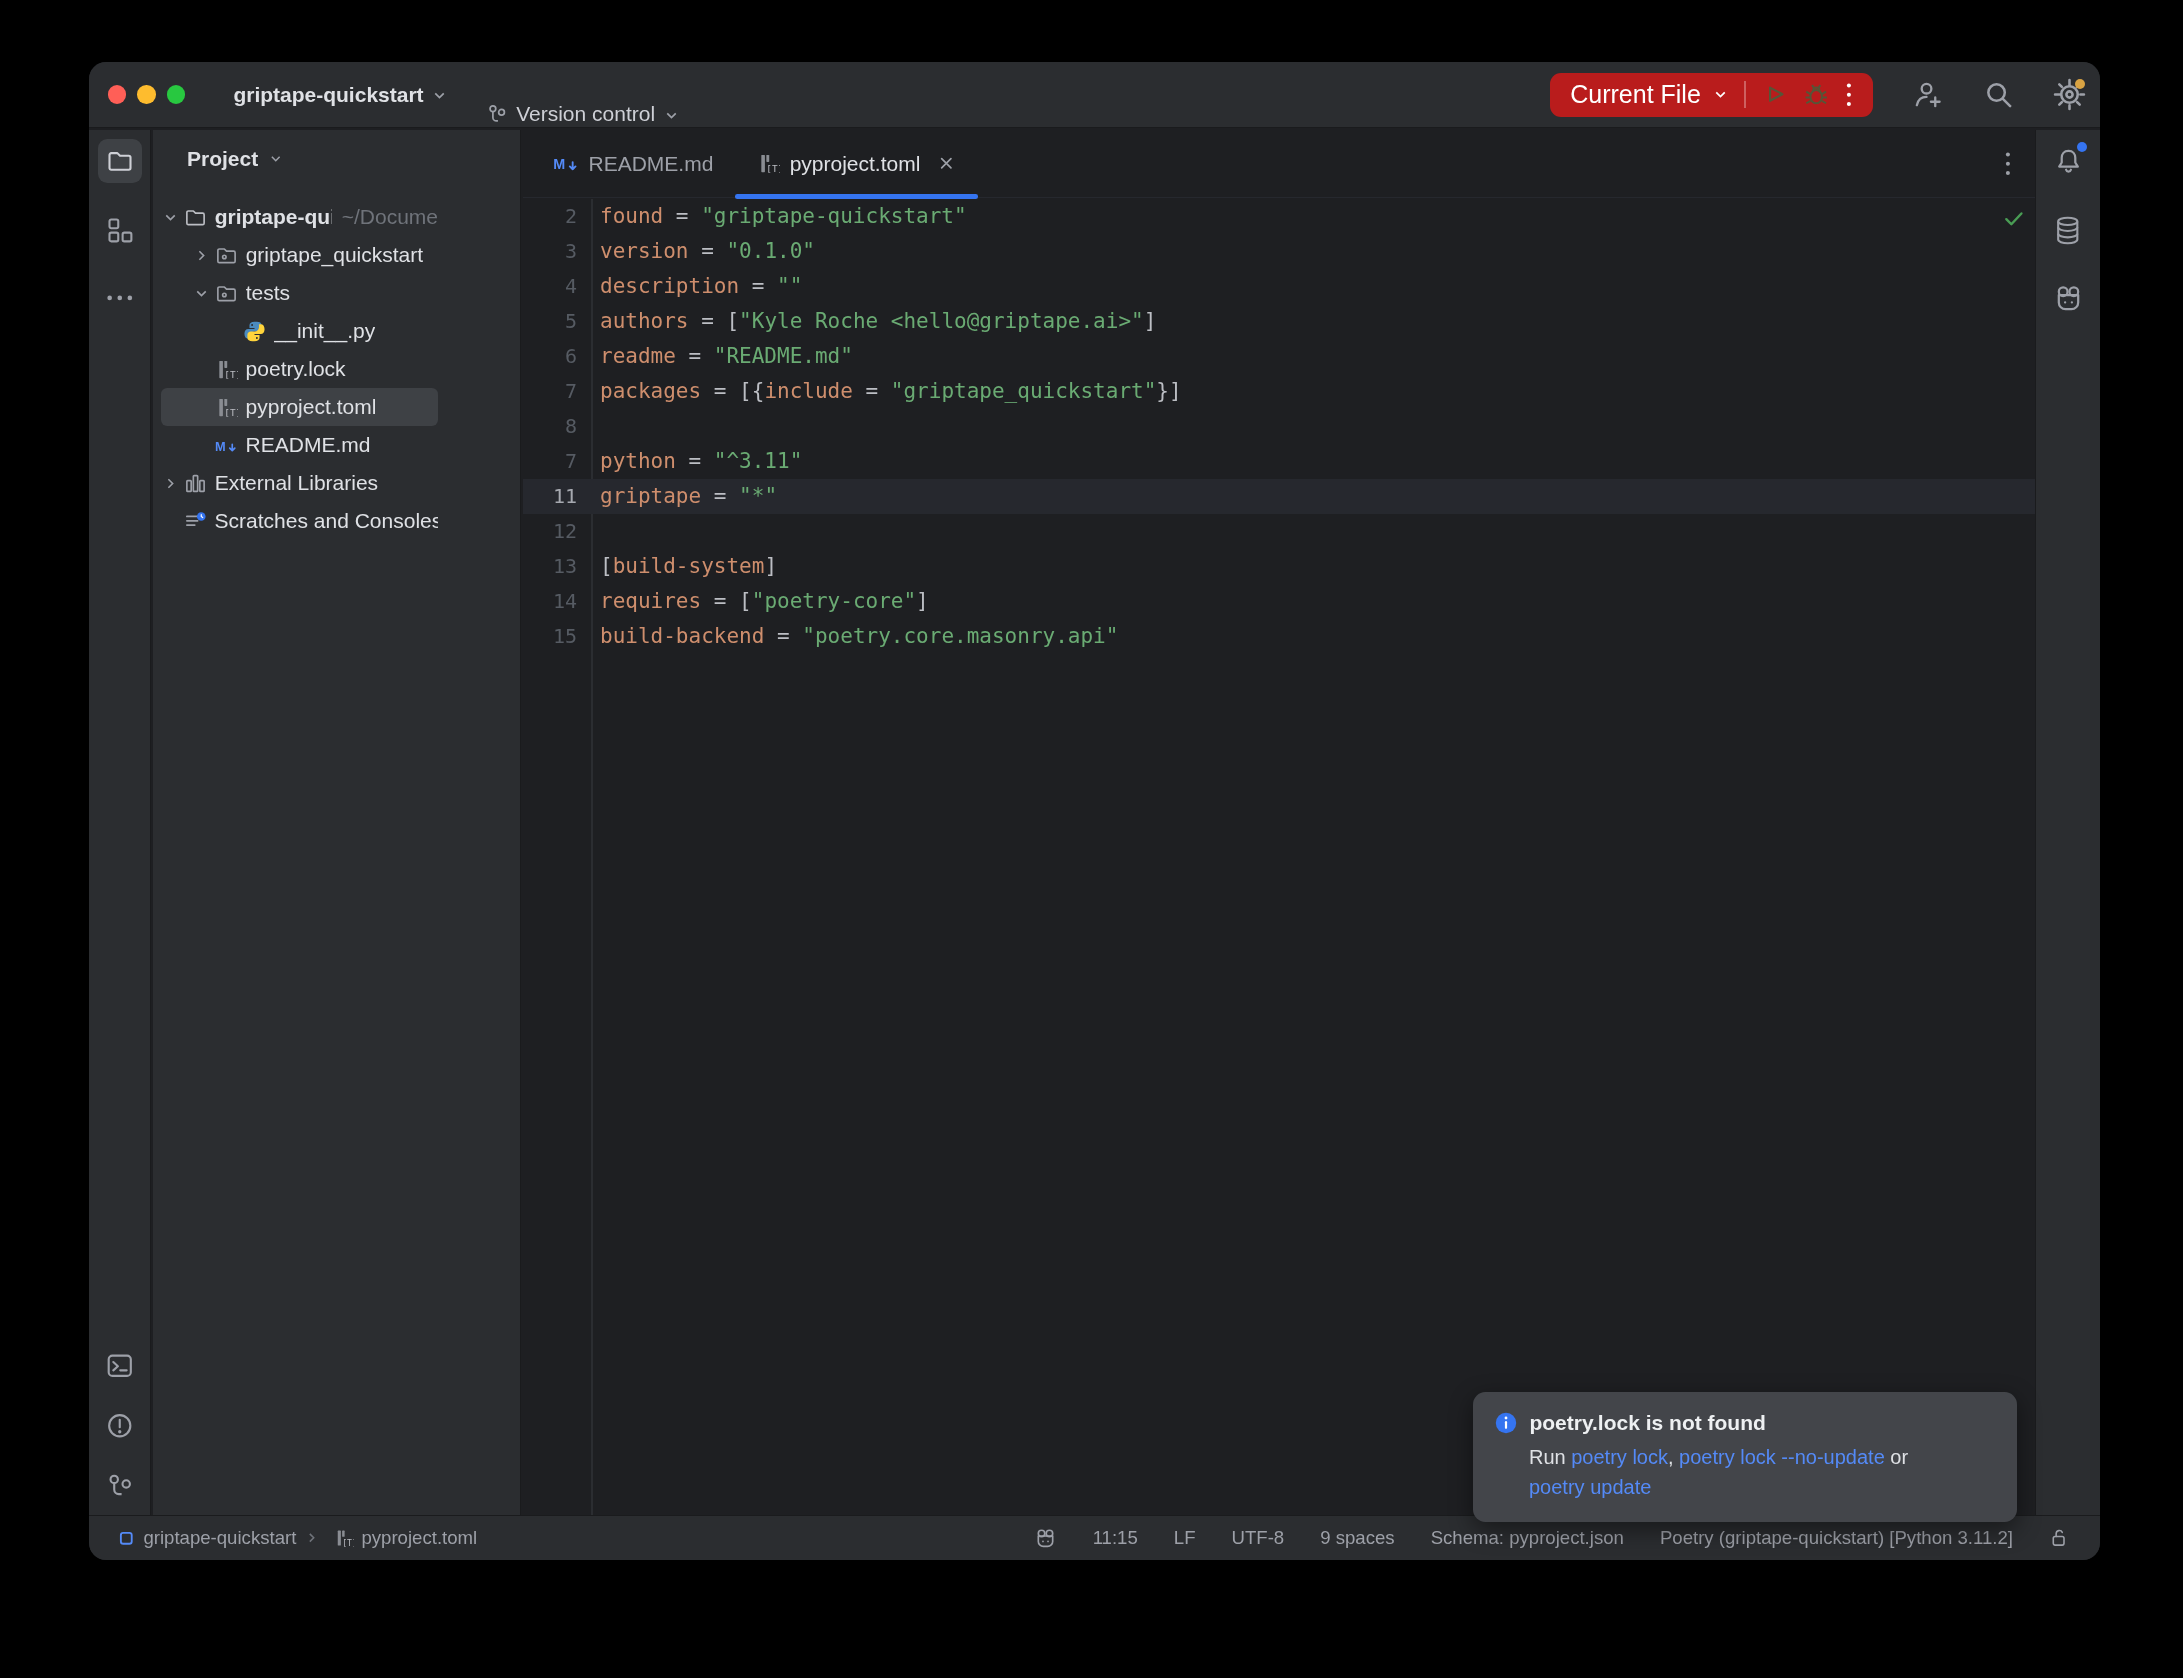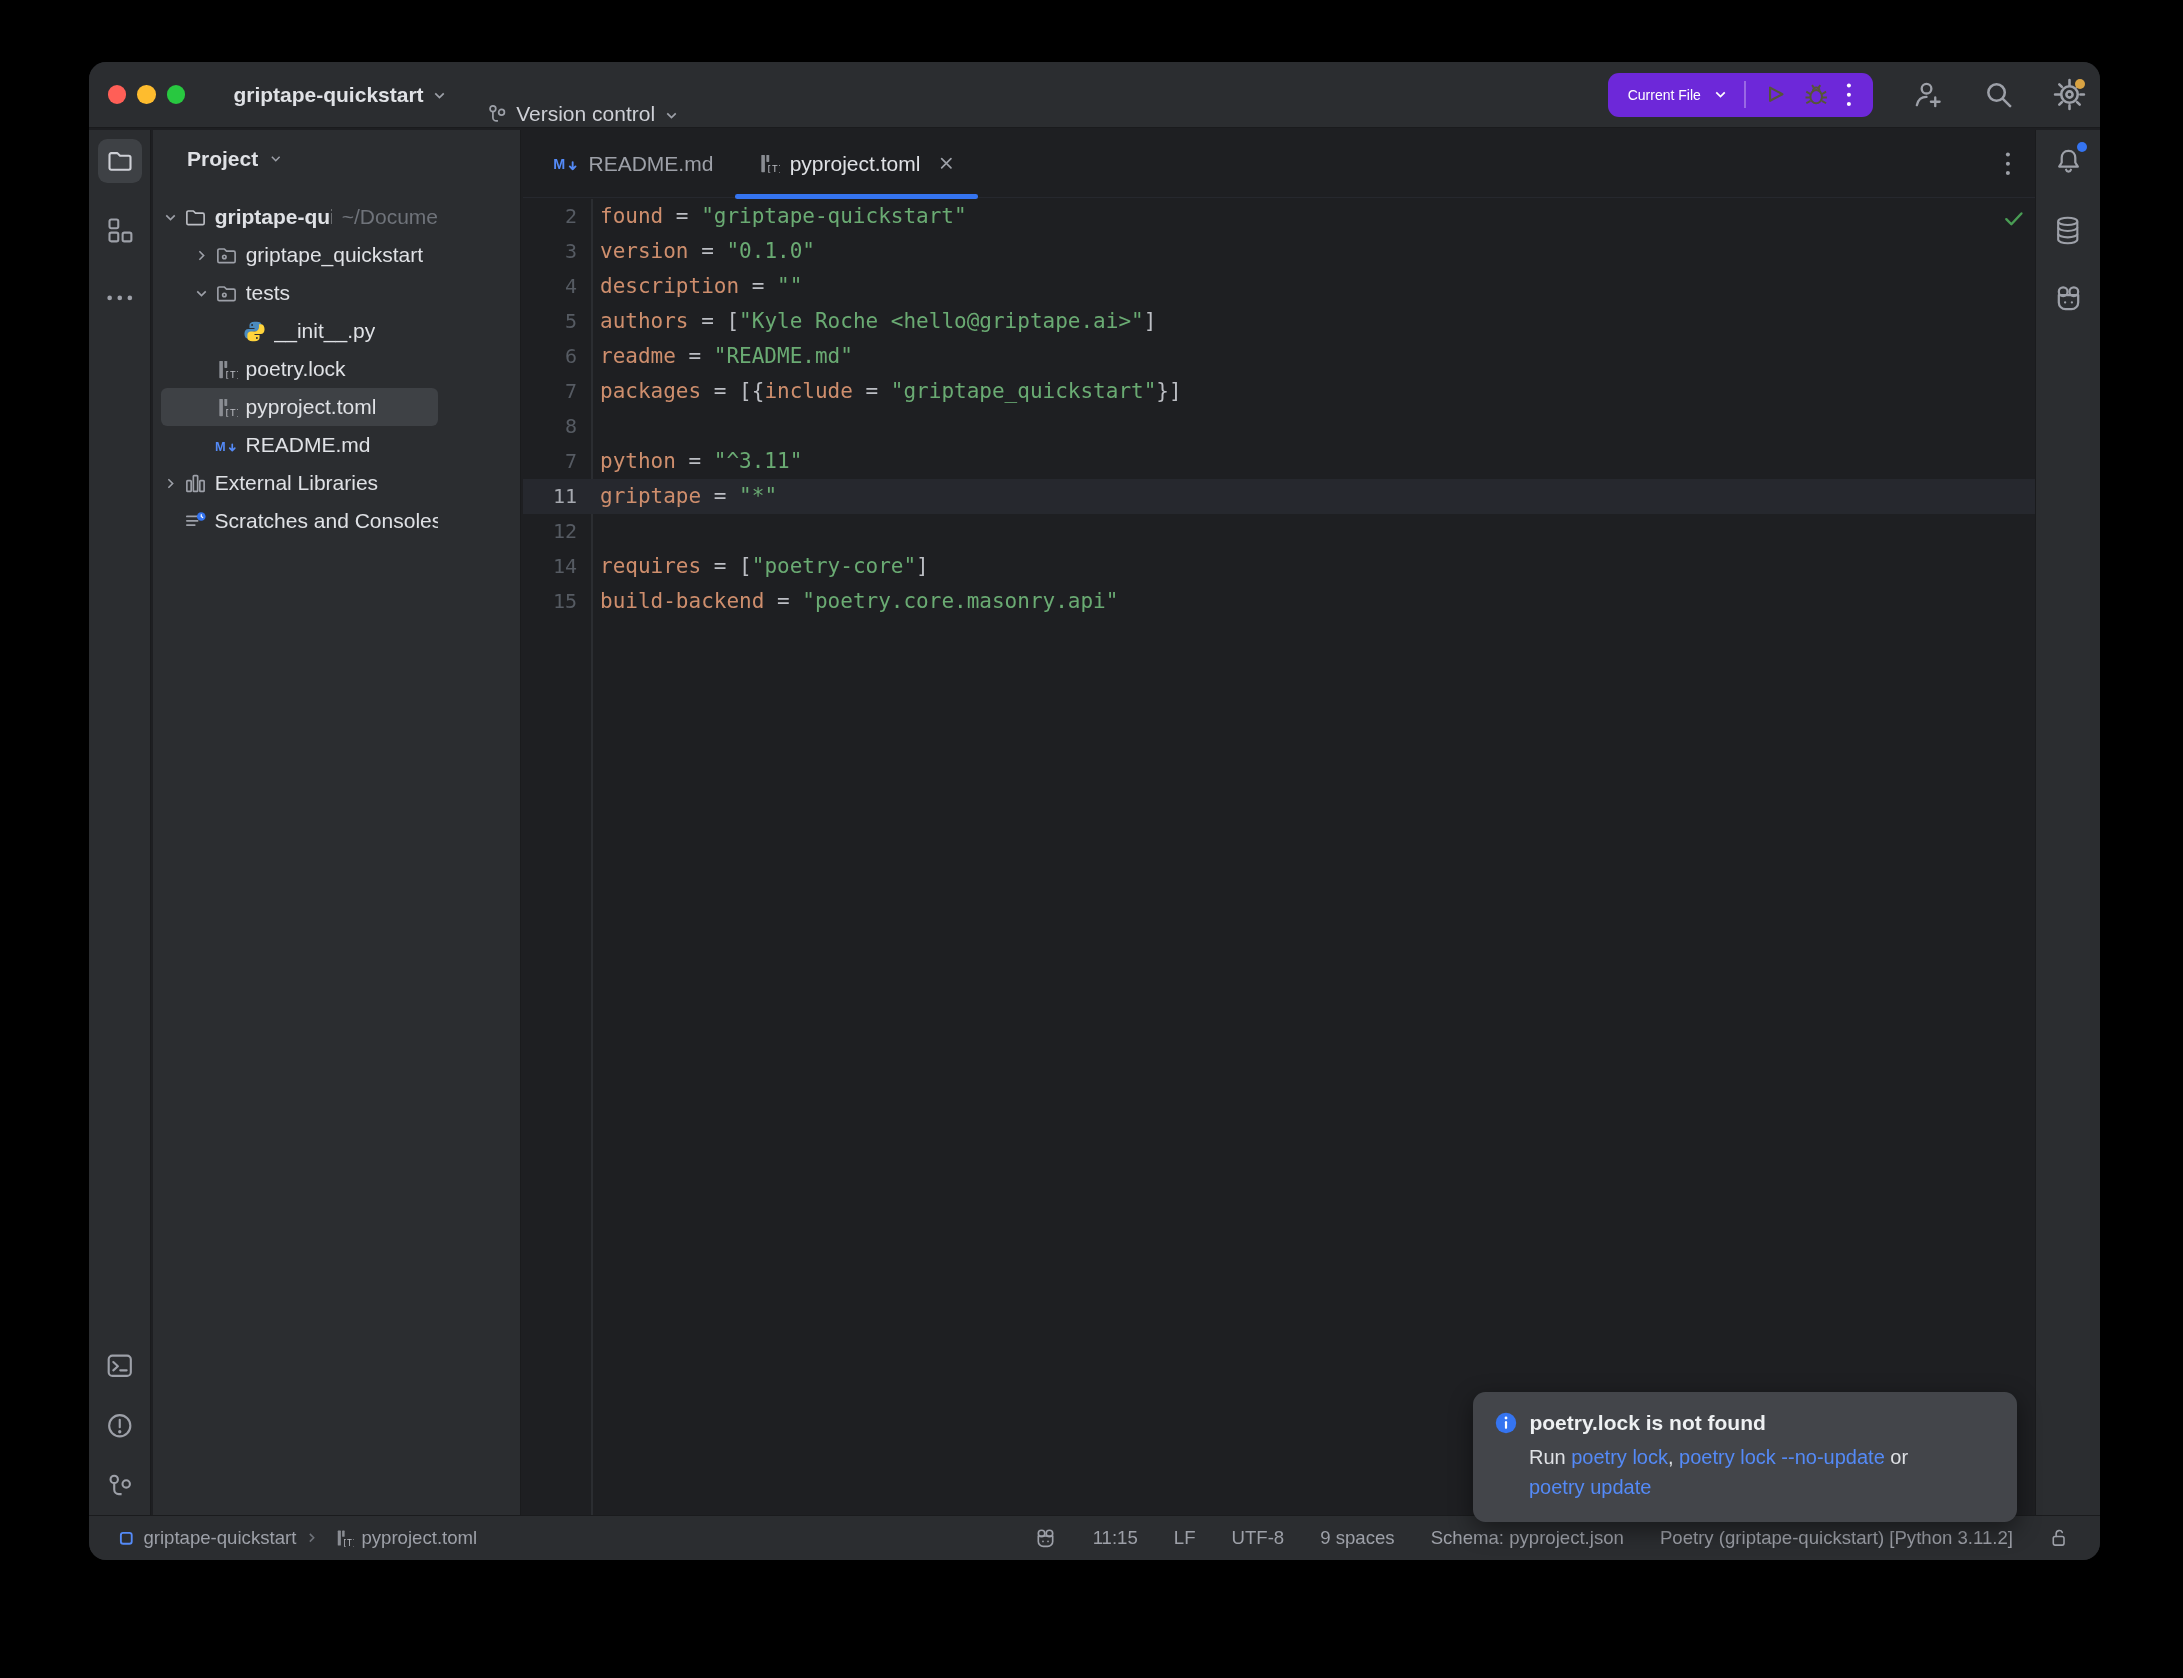--- a/index.html
+++ b/index.html
@@ -11,22 +11,22 @@
   .titlebar{ position:absolute; left:0; top:0; width:2011px; height:66px; background:#2B2D30;
              display:flex; align-items:center; border-bottom:1.6px solid #1A1B1D; }
   .traffic{ display:flex; gap:11px; padding-left:18.6px; }
   .tl{ width:18.6px; height:18.6px; border-radius:50%; }
   .tl.red{ background:#FF5F57; } .tl.yellow{ background:#FEBC2E; } .tl.green{ background:#28C840; }
   .tb-widget{ display:flex; align-items:center; gap:7.8px; color:#DFE1E5; font-size:21px; cursor:default; }
   .tb-widget .chev{ margin-top:2.3px; }
   .proj-widget{ margin-left:48px; font-weight:bold; }
   .vcs-widget{ margin-left:37px; font-weight:normal; color:#CED0D6;margin-top:39px; }
   .tb-right{ margin-left:auto; display:flex; align-items:center; gap:37px; margin-right:14px; }
-  .runpill{ display:flex; align-items:center; gap:15.5px; background:#6d28d9; border-radius:11px;
-            height:44px; padding:0 20px; color:#FFFFFF; font-size:14px;margin-left:20px; }
+  .runpill{ display:flex; align-items:center; gap:15.5px; background:#b91c1c; border-radius:11px;
+            height:44px; padding:0 20px; color:#FFFFFF; font-size:25px;margin-left:20px; }
   .runpill .vsep{ width:1.6px; height:26.4px; background:rgba(255,255,255,.30); }
   .icon-btn{ width:34px; height:34px; display:flex; align-items:center; justify-content:center; position:relative; }
   .badge{ position:absolute; width:10px; height:10px; border-radius:50%; }
   .badge.yellow{ background:#D9A343; right:0.8px; top:1.6px; }
 
   
   .main{ position:absolute; left:0; top:68px; width:2011px; height:1385px; }
   .abar-left{ position:absolute; left:0; top:0; width:62px; height:1385px; background:#2B2D30;
               border-right:1.6px solid #1A1B1D; }
   .abar-right{ position:absolute; right:0; top:0; width:65px; height:1385px; background:#2B2D30;
@@ -398,20 +398,21 @@
             <div class="cline"><span class="lnum">2</span><span class="ltxt"><span class="tok-k">found</span><span class="tok-p"> = </span><span class="tok-s">"griptape-quickstart"</span></span></div>
             <div class="cline"><span class="lnum">3</span><span class="ltxt"><span class="tok-k">version</span><span class="tok-p"> = </span><span class="tok-s">"0.1.0"</span></span></div>
             <div class="cline"><span class="lnum">4</span><span class="ltxt"><span class="tok-k">description</span><span class="tok-p"> = </span><span class="tok-s">""</span></span></div>
             <div class="cline"><span class="lnum">5</span><span class="ltxt"><span class="tok-k">authors</span><span class="tok-p"> = [</span><span class="tok-s">"Kyle Roche &lt;hello@griptape.ai&gt;"</span><span class="tok-p">]</span></span></div>
             <div class="cline"><span class="lnum">6</span><span class="ltxt"><span class="tok-k">readme</span><span class="tok-p"> = </span><span class="tok-s">"README.md"</span></span></div>
             <div class="cline"><span class="lnum">7</span><span class="ltxt"><span class="tok-k">packages</span><span class="tok-p"> = [{</span><span class="tok-k">include</span><span class="tok-p"> = </span><span class="tok-s">"griptape_quickstart"</span><span class="tok-p">}]</span></span></div>
             <div class="cline"><span class="lnum">8</span><span class="ltxt"></span></div>
             <div class="cline"><span class="lnum">7</span><span class="ltxt"><span class="tok-k">python</span><span class="tok-p"> = </span><span class="tok-s">"^3.11"</span></span></div>
             <div class="cline current"><span class="lnum">11</span><span class="ltxt"><span class="tok-k">griptape</span><span class="tok-p"> = </span><span class="tok-s">"*"</span></span></div>
             <div class="cline"><span class="lnum">12</span><span class="ltxt"></span></div>
+            <div class="cline"><span class="lnum">13</span><span class="ltxt"><span class="tok-p">[</span><span class="tok-k">build-system</span><span class="tok-p">]</span></span></div>
             <div class="cline"><span class="lnum">14</span><span class="ltxt"><span class="tok-k">requires</span><span class="tok-p"> = [</span><span class="tok-s">"poetry-core"</span><span class="tok-p">]</span></span></div>
             <div class="cline"><span class="lnum">15</span><span class="ltxt"><span class="tok-k">build-backend</span><span class="tok-p"> = </span><span class="tok-s">"poetry.core.masonry.api"</span></span></div>
           </div>
         <span class="inspect-ok">
           <svg width="23" height="23" viewBox="0 0 32 32" fill="none" stroke="#499C54" stroke-width="3.4" stroke-linecap="round" stroke-linejoin="round">
               <path d="M6 17l7 7L27 9"></path>
             </svg>
           </span>
       </div>
     </div>

